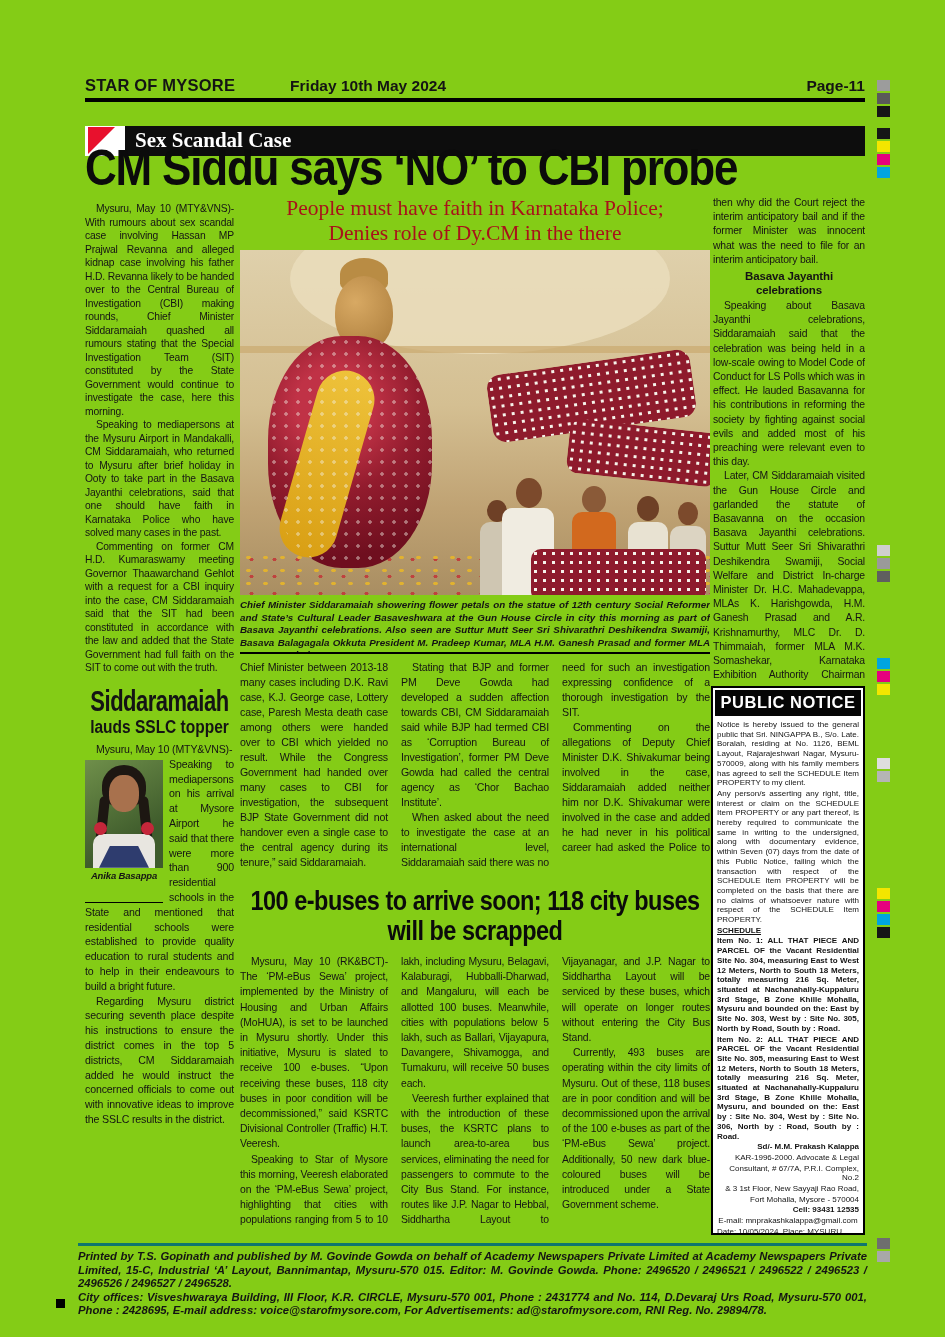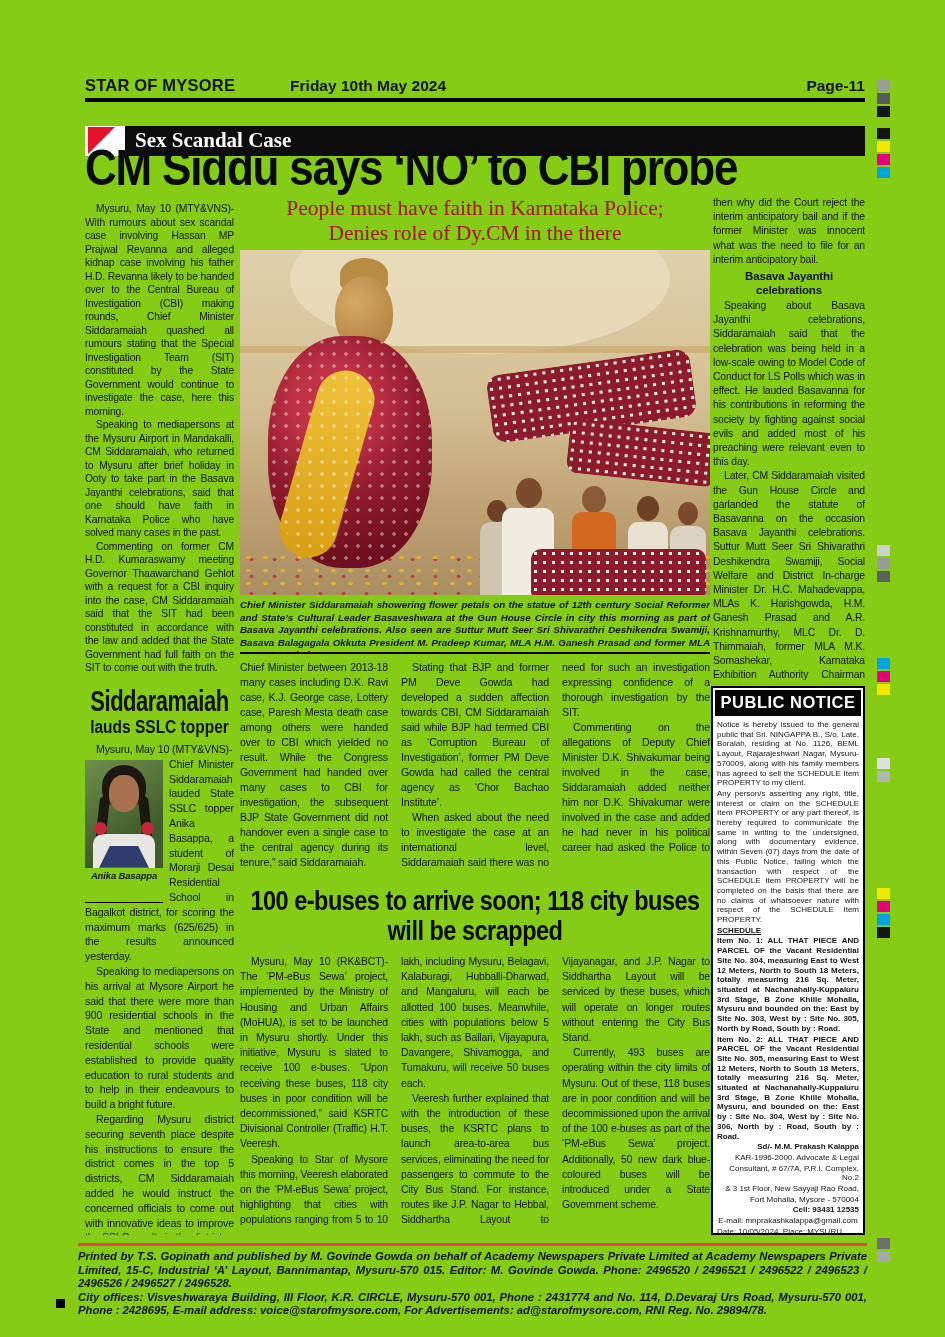--- a/index.html
+++ b/index.html
@@ -74,21 +74,21 @@
   .notice-body p { margin:0 0 1px; text-align:justify; text-indent:0; }
   .n-sched { text-align:center; font-weight:bold; text-decoration:underline; margin:1px 0; }
   .n-items p { font-weight:bold; }
   .n-sign { text-align:right !important; font-weight:bold; }
   .n-addr p { text-align:right !important; }
   .n-cell { text-align:right !important; font-weight:bold; }
   .n-email { text-align:center !important; }
   .n-date { text-align:left; }
   
   .imprint { position:absolute; left:78px; top:1243px; width:789px;
-             border-top:3px solid #ef4444; padding-top:4px;
+             border-top:3px solid #0f766e; padding-top:4px;
              font-size:11.3px; line-height:13.6px; font-weight:bold; font-style:italic; }
   .imprint p { margin:0; text-align:justify; }
   
   .regcol { position:absolute; left:877px; width:13px; }
   .regcol div { width:13px; height:11px; margin-bottom:2px; }
   .corner-square { position:absolute; left:56px; top:1299px; width:9px; height:9px; background:#000; }
   
   .main-photo div, .anika-img div { position:absolute; }
   .ph-arch { top:-46px; left:50px; width:380px; height:150px; border-radius:50%; background:#ead dbc; background:#eaddbc; opacity:.85; }
   .ph-archline { top:96px; left:0; width:470px; height:7px; background:#caa96f; opacity:.7; }
@@ -223,21 +223,20 @@
           <div class="ak-hair"></div>
           <div class="ak-face"></div>
           <div class="ak-shirt"></div>
           <div class="ak-pina"></div>
           <div class="ak-flowl"></div>
           <div class="ak-flowr"></div>
         </div>
         <div class="anika-cap">Anika Basappa</div>
       </div>
       <div class="plist cont">
-          <p>Chief Minister Siddaramaiah lauded State SSLC topper Anika Basappa, a student of Morarji Desai Residential School in Bagalkot district, for scoring the maximum marks (625/625) in the results announced yesterday.</p>
           <p>Speaking to mediapersons on his arrival at Mysore Airport he said that there were more than 900 residential schools in the State and mentioned that residential schools were established to provide quality education to rural students and to help in their endeavours to build a bright future.</p>
           <p>Regarding Mysuru district securing seventh place despite his instructions to ensure the district comes in the top 5 districts, CM Siddaramaiah added he would instruct the concerned officials to come out with innovative ideas to improve the SSLC results in the district.</p>
         </div>
     </div>
   </div>
 
   <div class="notice">
     <div class="notice-title">PUBLIC NOTICE</div>
     <div class="notice-body">
       <div>

